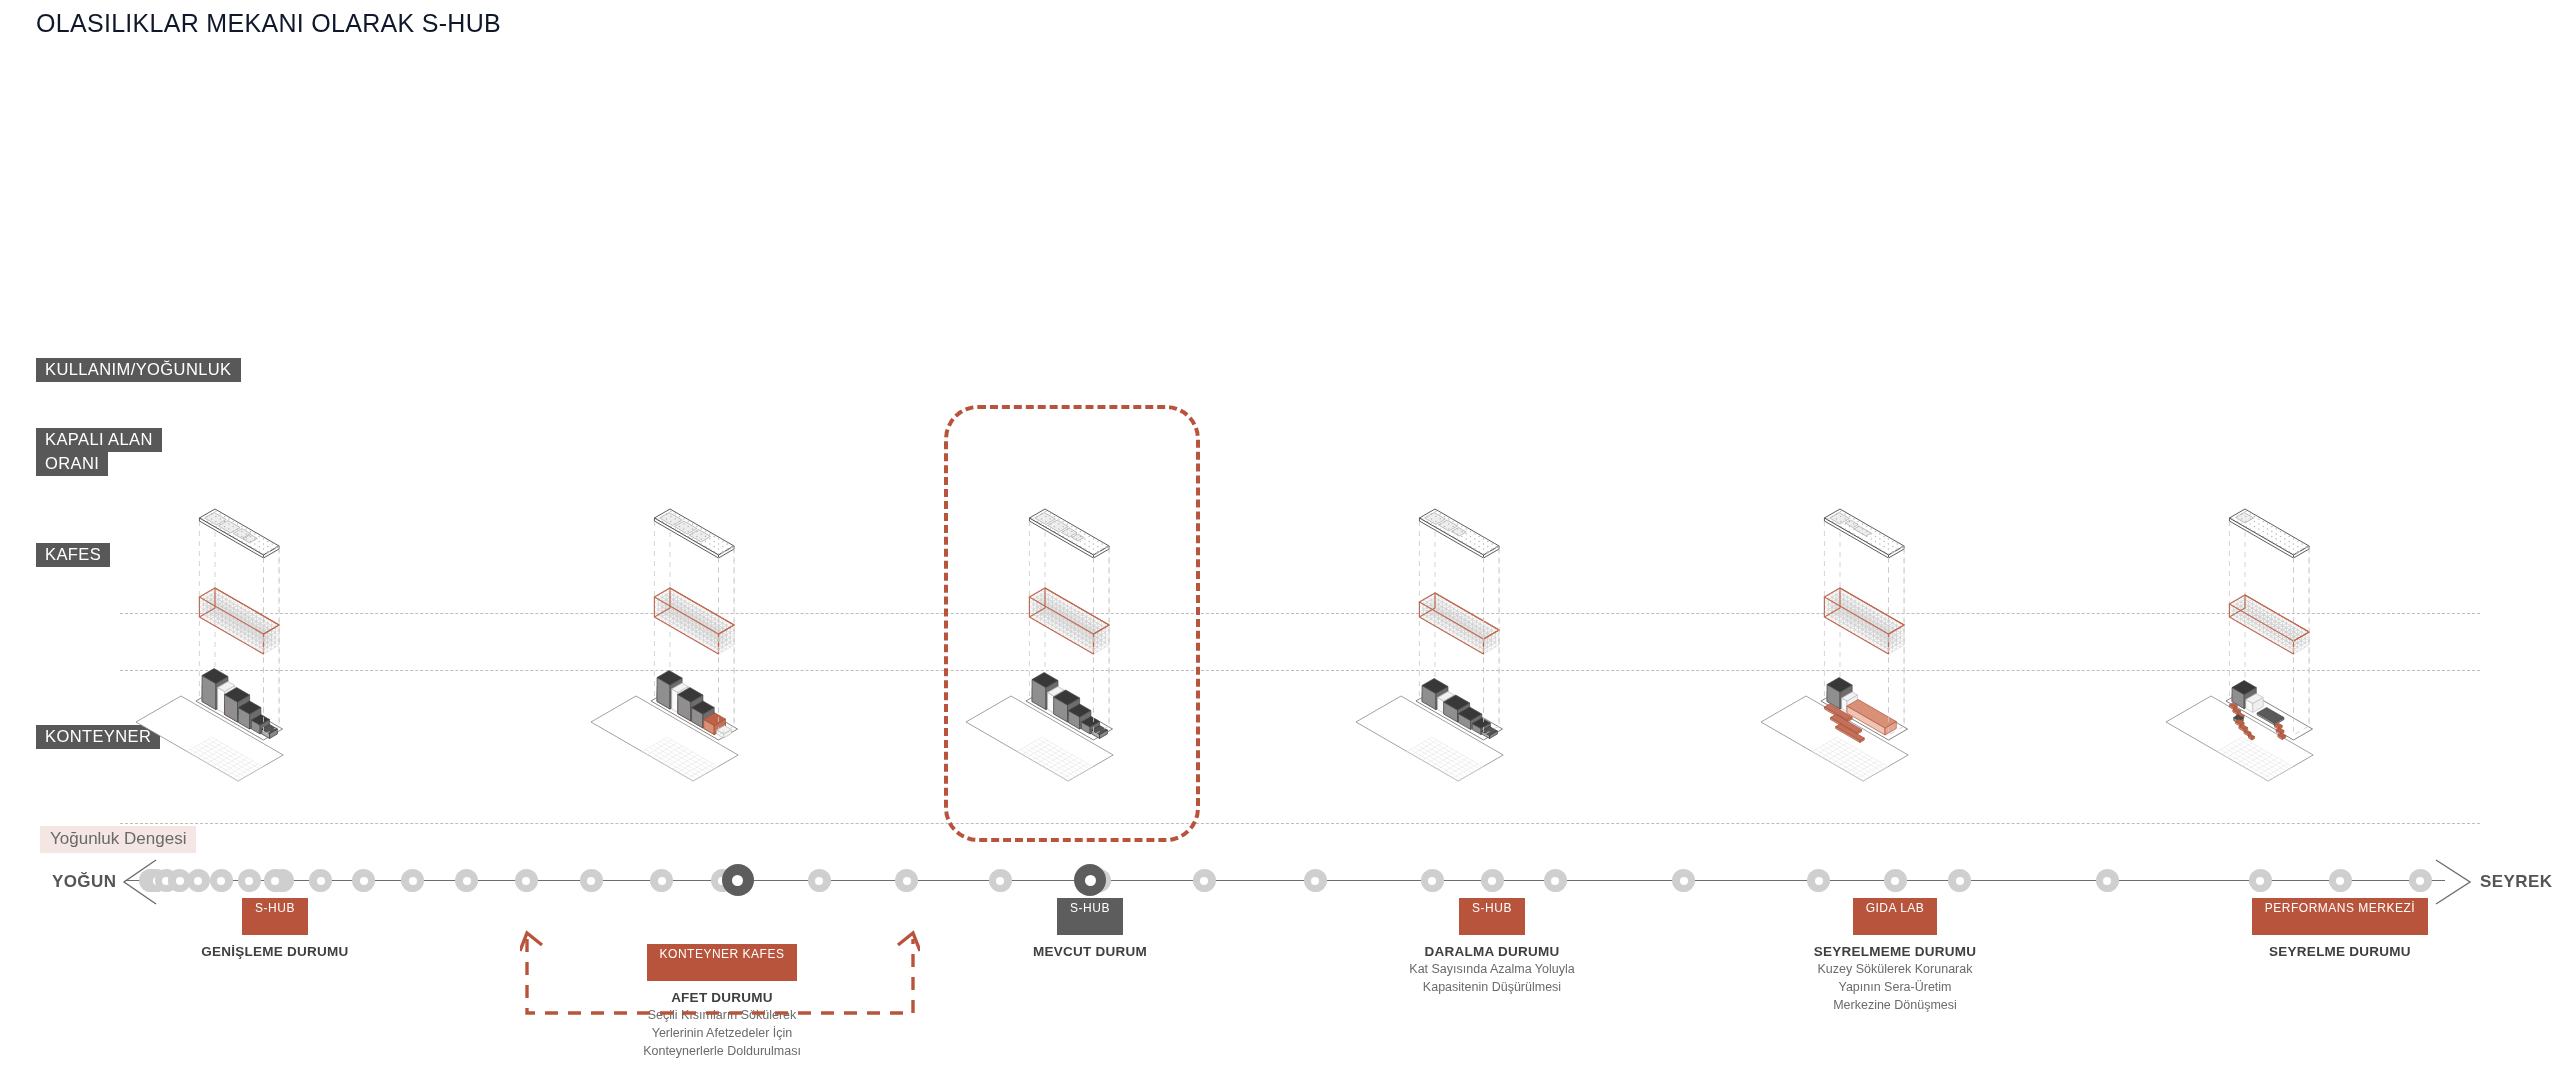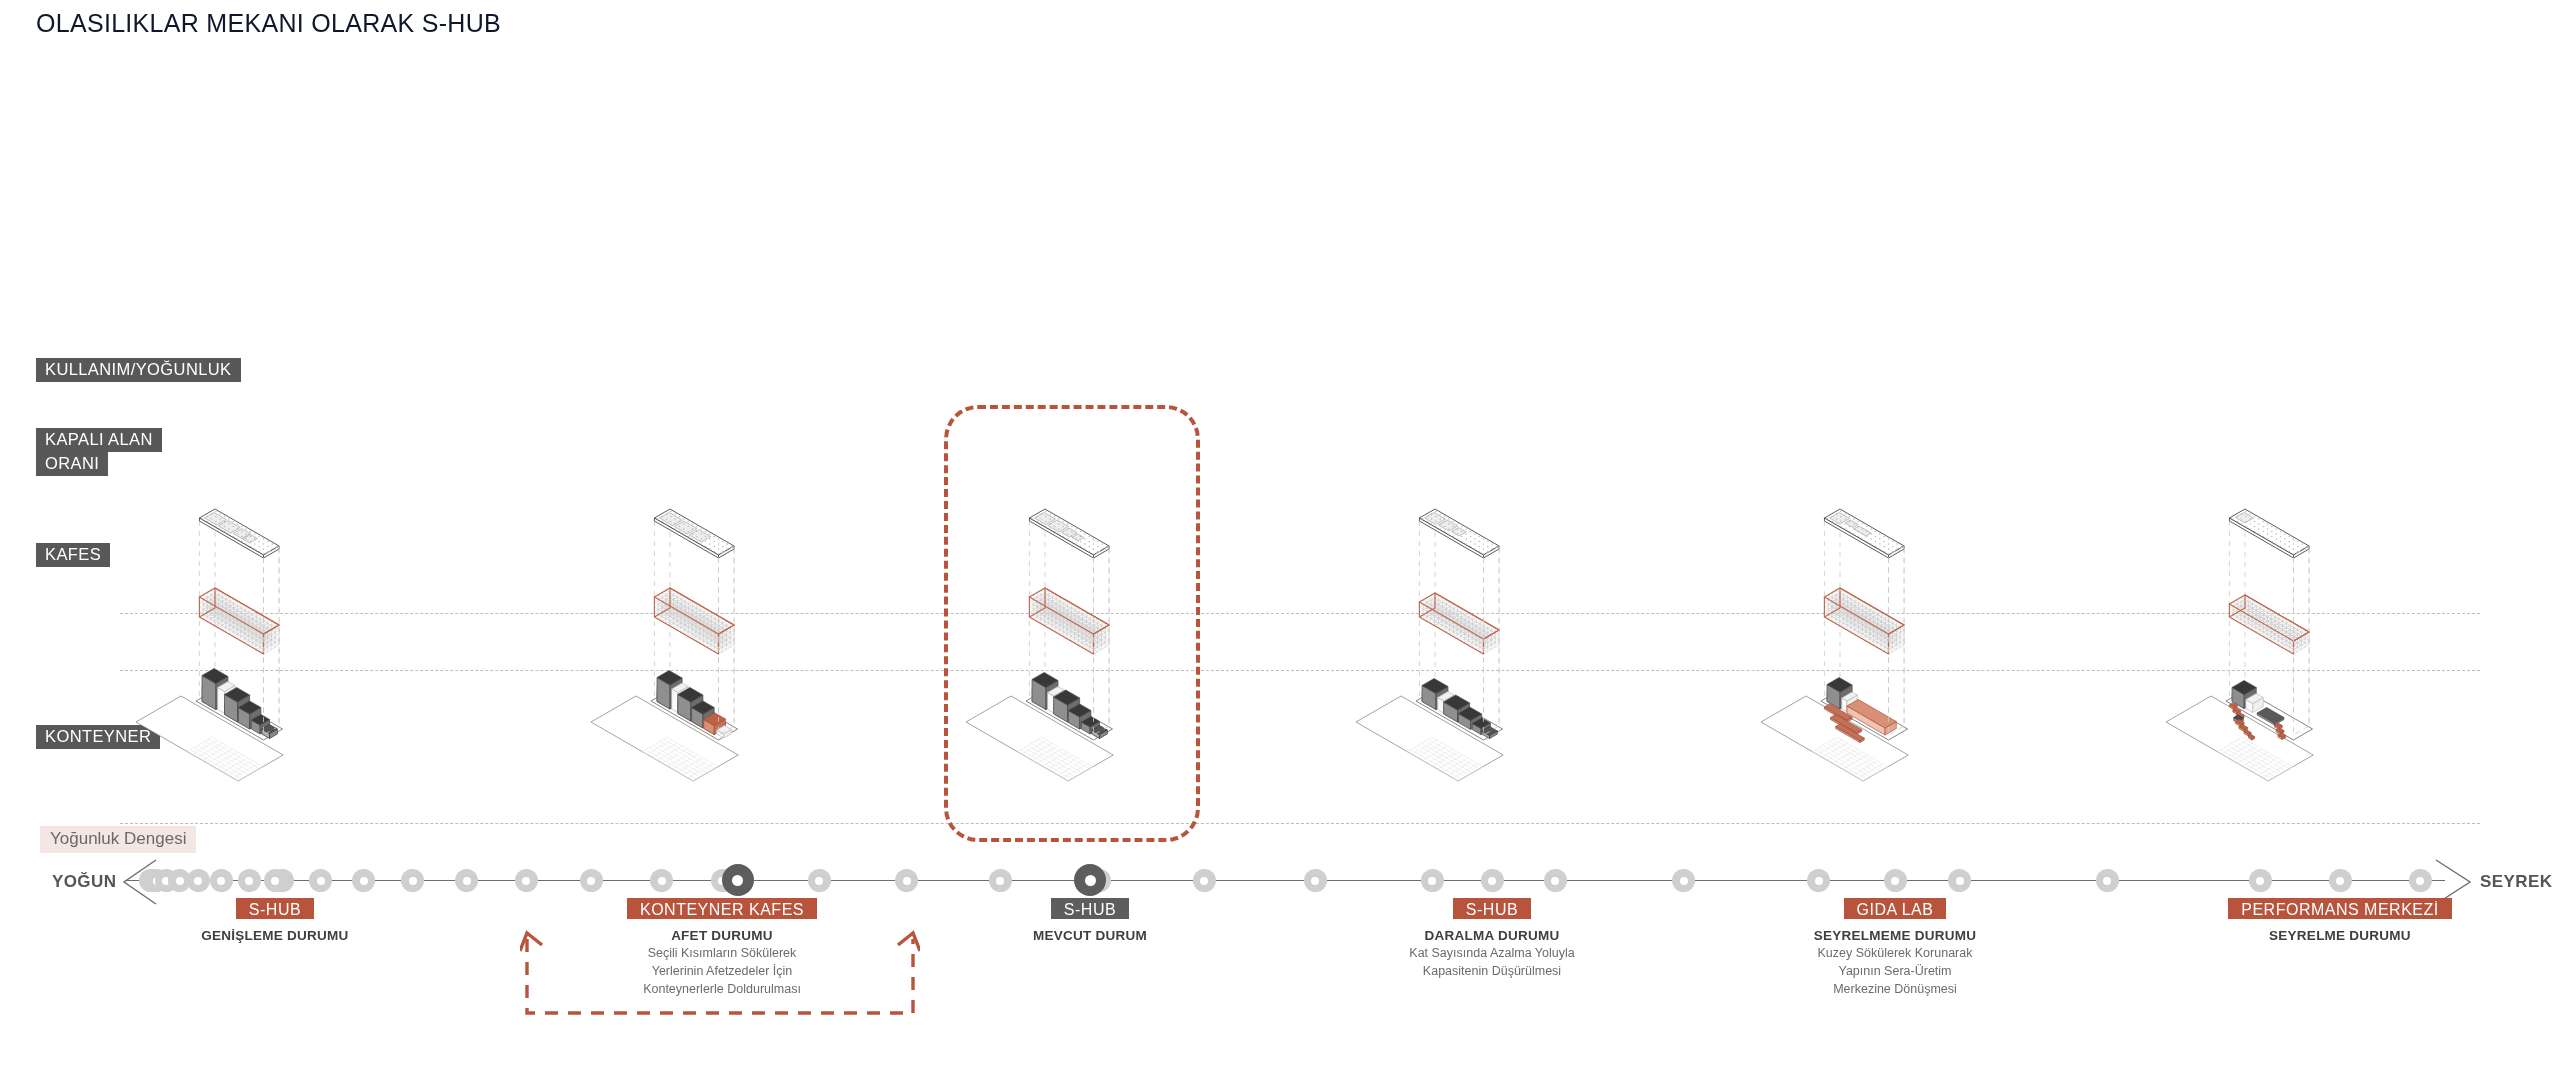--- a/index.html
+++ b/index.html
@@ -84,21 +84,21 @@
   }
   .node.current::after{ width:11px; height:11px; margin:-5.5px 0 0 -5.5px; }
 
   
   .caption{
     position:absolute; top:898px; width:320px; margin-left:-160px;
     text-align:center;
   }
   .tag{
     display:inline-block; background:#b8543c; color:#ffffff;
-    font-size:16px; letter-spacing:0.5px; padding:3px 13px 0 13px;
+    font-size:12px; letter-spacing:0.5px; padding:3px 13px 20px 13px;
     white-space:nowrap;
   }
   .tag.dark{ background:#5d5d5d; }
   .cap-title{
     margin-top:9px; font-size:13.5px; font-weight:700; color:#3f3f3f;
     letter-spacing:0.25px; white-space:nowrap;
   }
   .cap-desc{
     margin-top:2px; font-size:12.5px; color:#6b6b6b; line-height:1.42;
   }
@@ -2280,21 +2280,21 @@
     <div class="node" style="left: 2420px;"></div>
     <div class="node" style="left: 275px;"></div>
     <div class="node" style="left: 722px;"></div>
     <div class="node current" style="left: 1090px;"></div>
     <div class="node" style="left: 1492px;"></div>
     <div class="node" style="left: 1895px;"></div>
     <div class="node" style="left: 2340px;"></div>
   </div>
 <div id="captions">
     <div class="caption" style="left: 275px;"><div class="tag">S-HUB</div><div class="cap-title">GENİŞLEME DURUMU</div></div>
-    <div class="caption" style="left: 722px;"><div class="tag">KONTEYNER KAFES</div><div class="cap-title">AFET DURUMU</div><div class="cap-desc">
+    <div class="caption" style="left: 722px; margin-top: 46px;"><div class="tag">KONTEYNER KAFES</div><div class="cap-title">AFET DURUMU</div><div class="cap-desc">
         <div>Seçili Kısımların Sökülerek</div>
         <div>Yerlerinin Afetzedeler İçin</div>
         <div>Konteynerlerle Doldurulması</div>
       </div></div>
     <div class="caption" style="left: 1090px;"><div class="tag dark">S-HUB</div><div class="cap-title">MEVCUT DURUM</div></div>
     <div class="caption" style="left: 1492px;"><div class="tag">S-HUB</div><div class="cap-title">DARALMA DURUMU</div><div class="cap-desc">
         <div>Kat Sayısında Azalma Yoluyla</div>
         <div>Kapasitenin Düşürülmesi</div>
       </div></div>
     <div class="caption" style="left: 1895px;"><div class="tag">GIDA LAB</div><div class="cap-title">SEYRELMEME DURUMU</div><div class="cap-desc">

